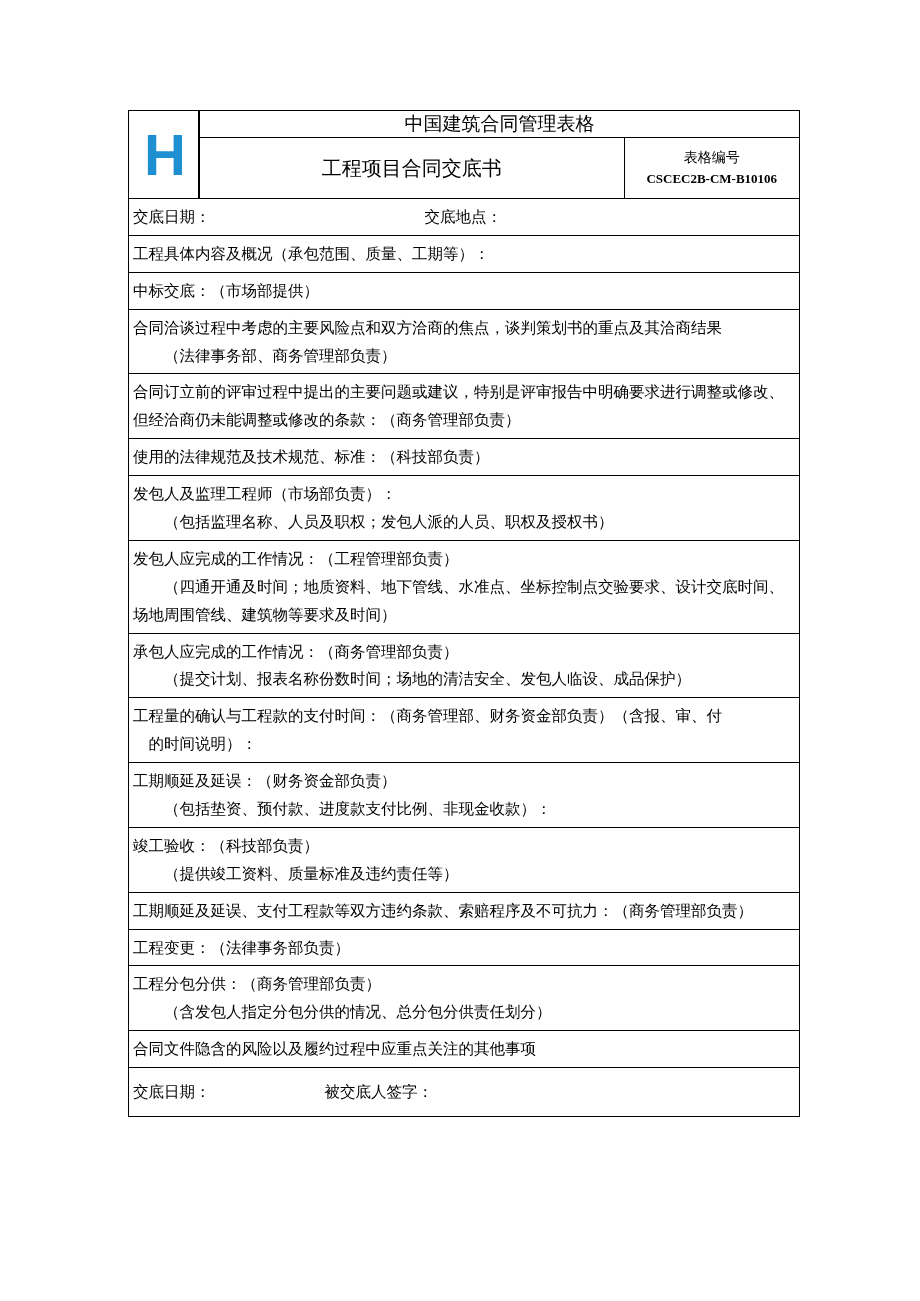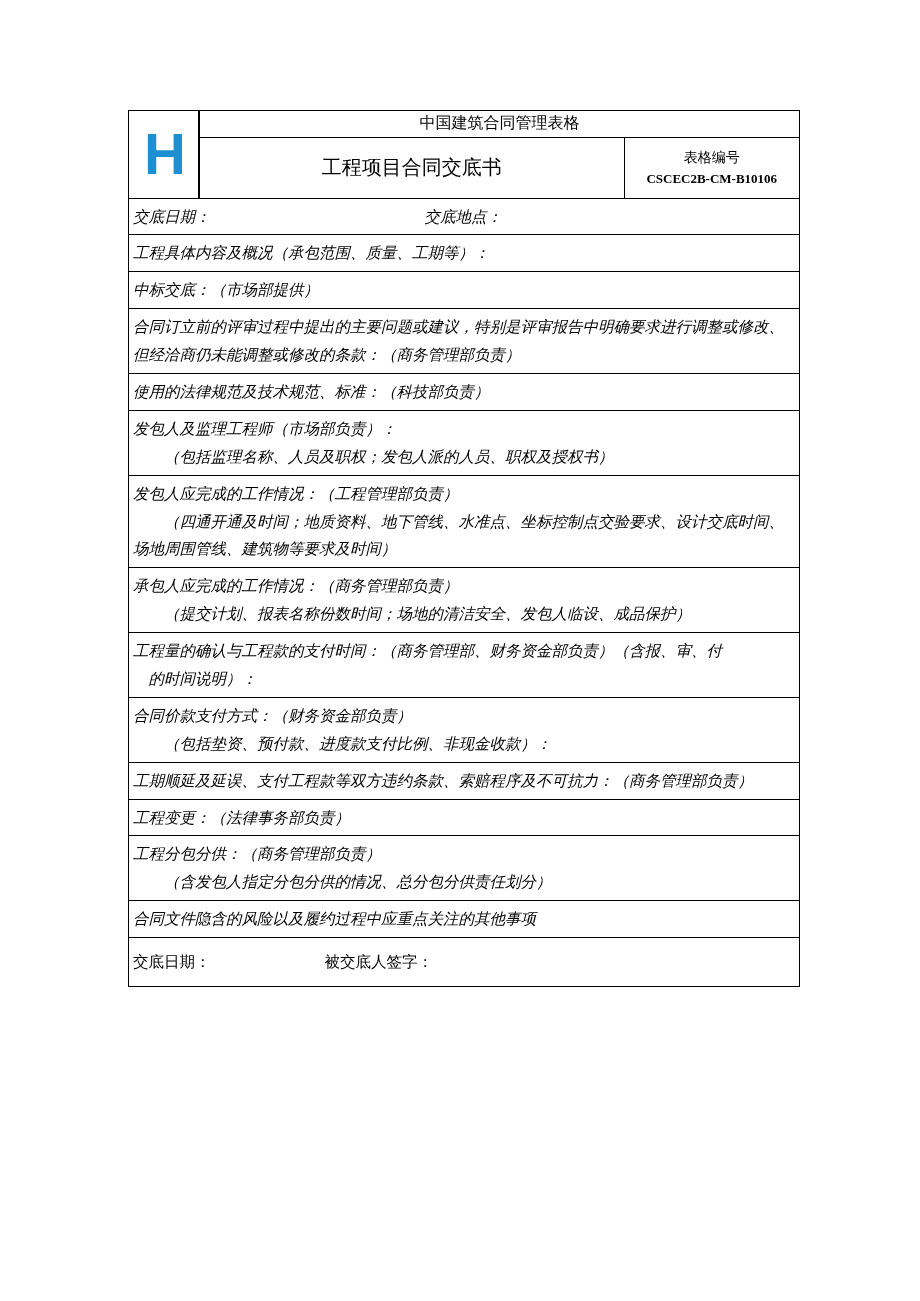--- a/index.html
+++ b/index.html
@@ -48,21 +48,21 @@
       border-collapse: collapse;
       height: 100%;
     }
     .header-sub td {
       border: 1px solid #000;
       text-align: center;
       vertical-align: middle;
     }
     .header-top-row td {
       height: 26px;
-      font-size: 16px;
+      font-size: 19px;
     }
     .header-bottom-left {
       height: 46px;
       font-size: 20px;
     }
     .header-bottom-right {
       width: 175px;
     }
     .form-no-inner {
       width: 100%;
@@ -76,21 +76,20 @@
     }
     .form-no-inner .code {
       font-family: "Times New Roman", serif;
       font-weight: bold;
       font-size: 13px;
     }
     .body-row td {
       padding: 4px 2px 4px 4px;
       line-height: 1.8;
       font-size: 15.5px;
-      font-style: italic;
     }
     .inline-field {
       display: inline-block;
     }
     .inline-label-2 {
       display: inline-block;
       margin-left: 210px;
     }
     .sign-label-2 {
       display: inline-block;
@@ -148,20 +147,26 @@
   </tr>
 
   <tr class="body-row">
     <td colspan="2">工程具体内容及概况（承包范围、质量、工期等）：</td>
   </tr>
 
   <tr class="body-row">
     <td colspan="2">中标交底：（市场部提供）</td>
   </tr>
 
+  <tr class="body-row">
+    <td colspan="2">
+      <span>合同洽谈过程中考虑的主要风险点和双方洽商的焦点，谈判策划书的重点及其洽商结果</span>
+      <span class="indent">（法律事务部、商务管理部负责）</span>
+    </td>
+  </tr>
 
   <tr class="body-row">
     <td colspan="2">合同订立前的评审过程中提出的主要问题或建议，特别是评审报告中明确要求进行调整或修改、但经洽商仍未能调整或修改的条款：（商务管理部负责）</td>
   </tr>
 
   <tr class="body-row">
     <td colspan="2">使用的法律规范及技术规范、标准：（科技部负责）</td>
   </tr>
 
   <tr class="body-row">
@@ -189,25 +194,31 @@
 
   <tr class="body-row">
     <td colspan="2">
       <span>工程量的确认与工程款的支付时间：（商务管理部、财务资金部负责）（含报、审、付</span>
       <span style="display:block;margin-left:1em;">的时间说明）：</span>
     </td>
   </tr>
 
   <tr class="body-row">
     <td colspan="2">
-      <span>合同价款支付方式：（财务资金部负责）</span>
+      <span>工期顺延及延误：（财务资金部负责）</span>
       <span class="indent">（包括垫资、预付款、进度款支付比例、非现金收款）：</span>
     </td>
   </tr>
 
+  <tr class="body-row">
+    <td colspan="2">
+      <span>竣工验收：（科技部负责）</span>
+      <span class="indent">（提供竣工资料、质量标准及违约责任等）</span>
+    </td>
+  </tr>
 
 
   <tr class="body-row">
     <td colspan="2">工期顺延及延误、支付工程款等双方违约条款、索赔程序及不可抗力：（商务管理部负责）</td>
   </tr>
 
   <tr class="body-row">
     <td colspan="2">工程变更：（法律事务部负责）</td>
   </tr>
 

